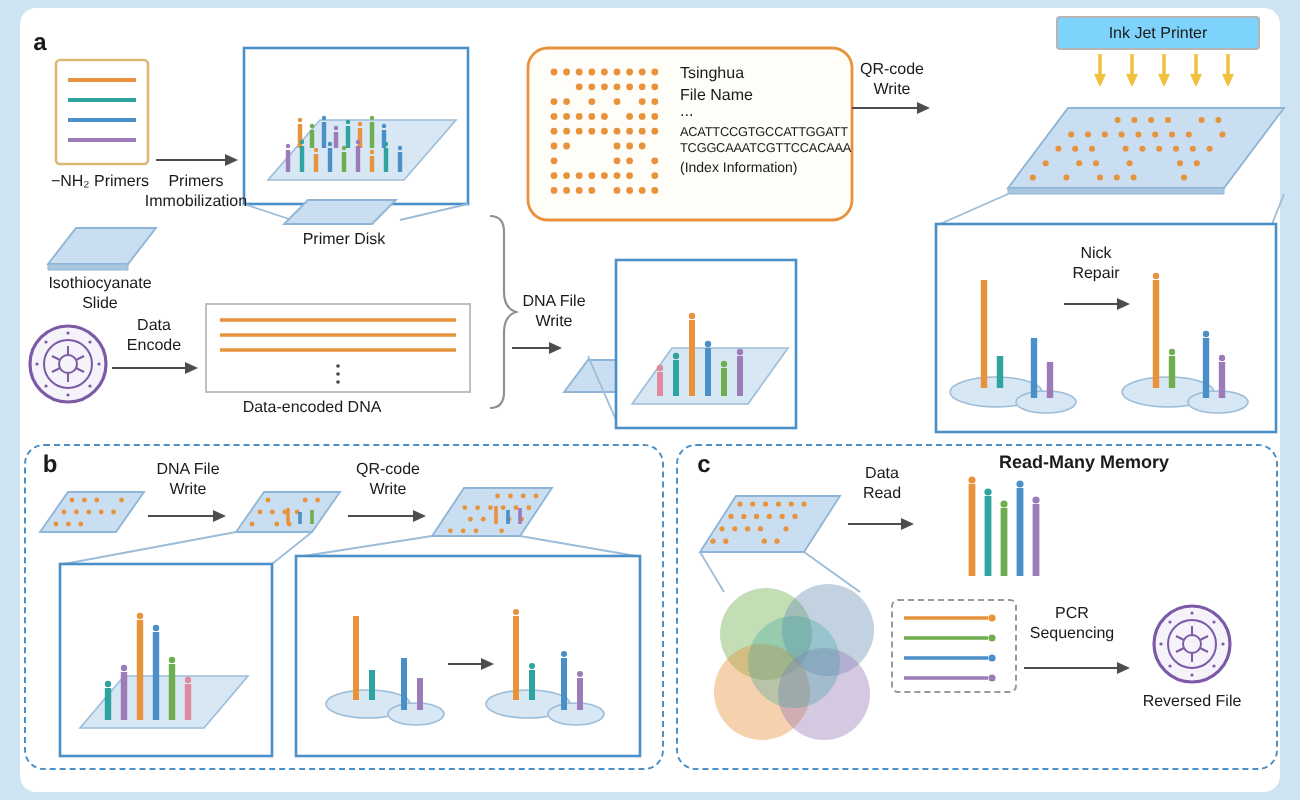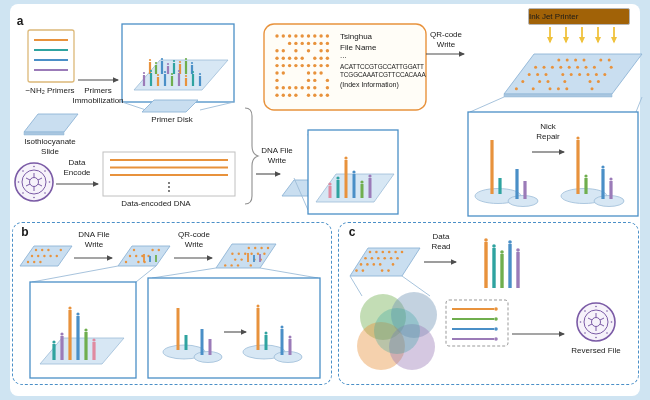--- a/index.html
+++ b/index.html
@@ -11,22 +11,22 @@
   svg.art{position:absolute;left:0;top:0;z-index:2;}
   .lbl{position:absolute;font-size:8px;line-height:1.22;color:#1a1a1a;
        white-space:pre-line;text-align:center;z-index:3;}
   .lbl.left{text-align:left;}
   .panel-label{font-size:12px;font-weight:bold;}
   .panel-title{font-size:9px;font-weight:bold;}
   .bold8{font-weight:normal;}
   .seq{font-size:6.4px;letter-spacing:-0.1px;}
   .small7{font-size:7px;}
   .printer{position:absolute;left:528px;top:8px;width:100px;height:15px;
-           background:#a16207;border:1px solid #b5b5b5;border-radius:2px;
-           font-size:8px;line-height:15px;text-align:left;z-index:3;color:#1a1a1a;}
+           background:#7dd3fc;border:1px solid #b5b5b5;border-radius:2px;
+           font-size:8px;line-height:15px;text-align:center;z-index:3;color:#1a1a1a;}
 </style>
 </head>
 <body>
 
 <div class="stage">
   <div class="inner"></div>
 
   <div class="pborder" style="left:12px;top:222px;width:318px;height:161px;"></div>
   <div class="pborder" style="left:338px;top:222px;width:299px;height:161px;"></div>
 
@@ -513,16 +513,19 @@
   <div class="lbl" style="left:526px;top:122px;width:44px;">Nick
 Repair</div>
 
   <div class="lbl panel-label" style="left:17px;top:225px;width:16px;">b</div>
   <div class="lbl" style="left:70px;top:230px;width:48px;">DNA File
 Write</div>
   <div class="lbl" style="left:168px;top:230px;width:52px;">QR-code
 Write</div>
 
   <div class="lbl panel-label" style="left:344px;top:225px;width:16px;">c</div>
+  <div class="lbl panel-title" style="left:482px;top:226px;width:120px;">Read-Many Memory</div>
   <div class="lbl" style="left:418px;top:232px;width:46px;">Data
 Read</div>
+  <div class="lbl" style="left:504px;top:302px;width:64px;">PCR
+Sequencing</div>
   <div class="lbl" style="left:556px;top:346px;width:80px;">Reversed File</div>
 </div>
 
 </body></html>

